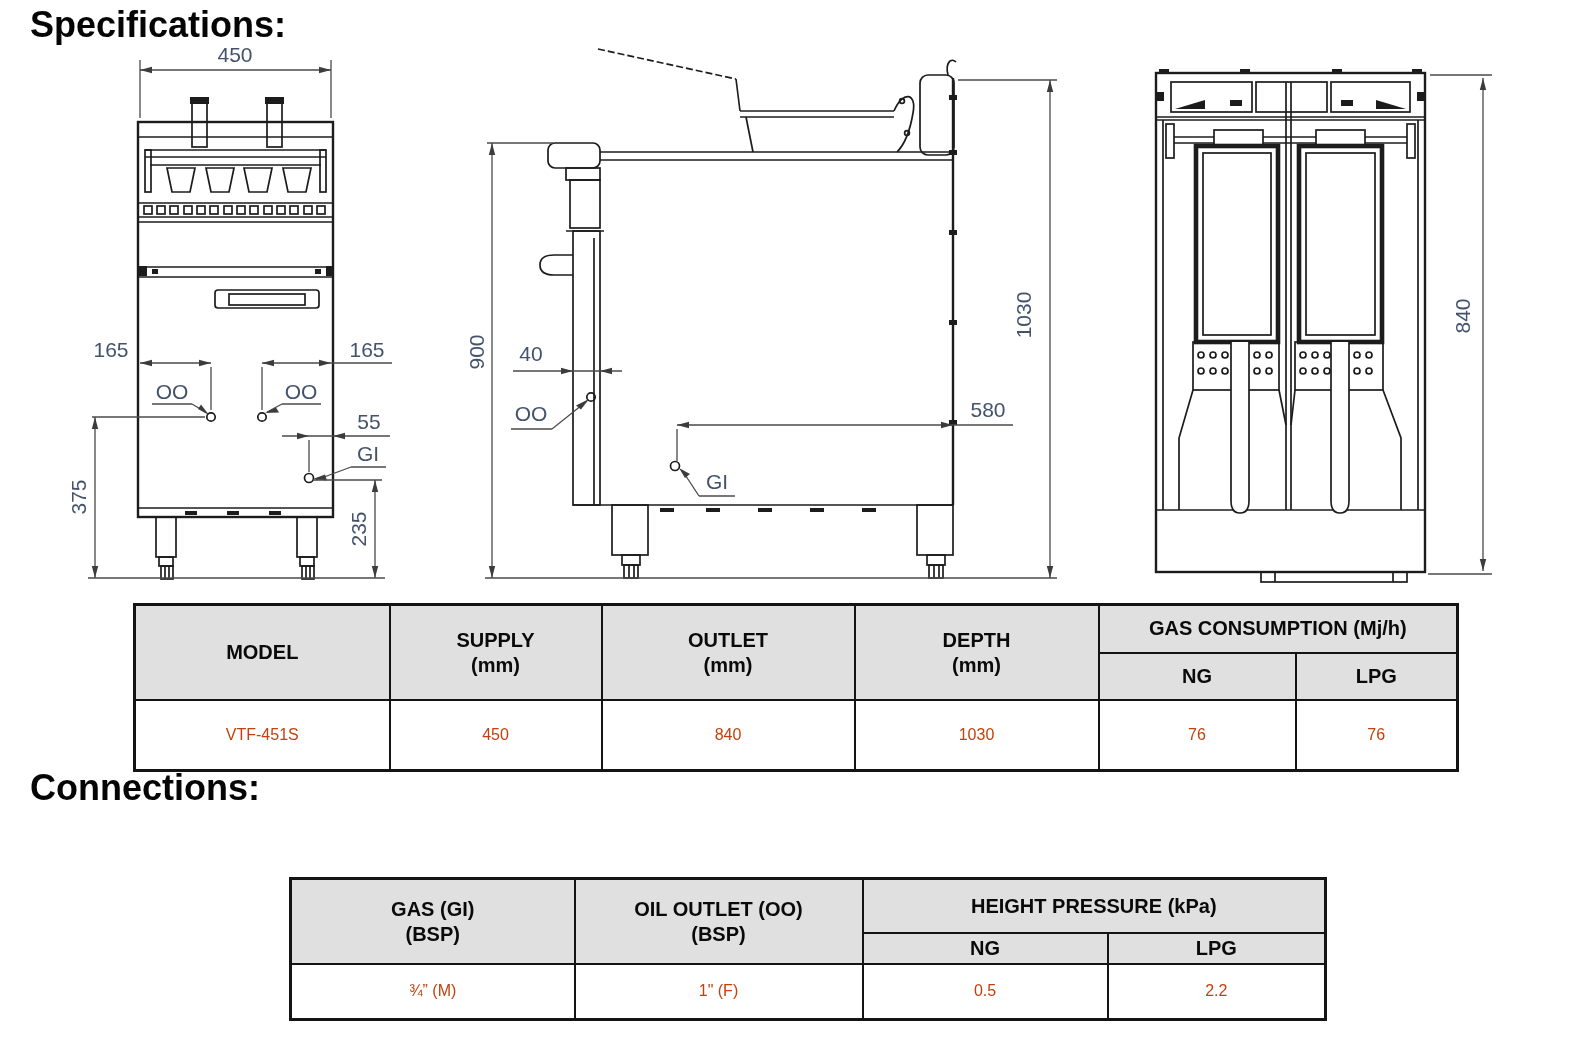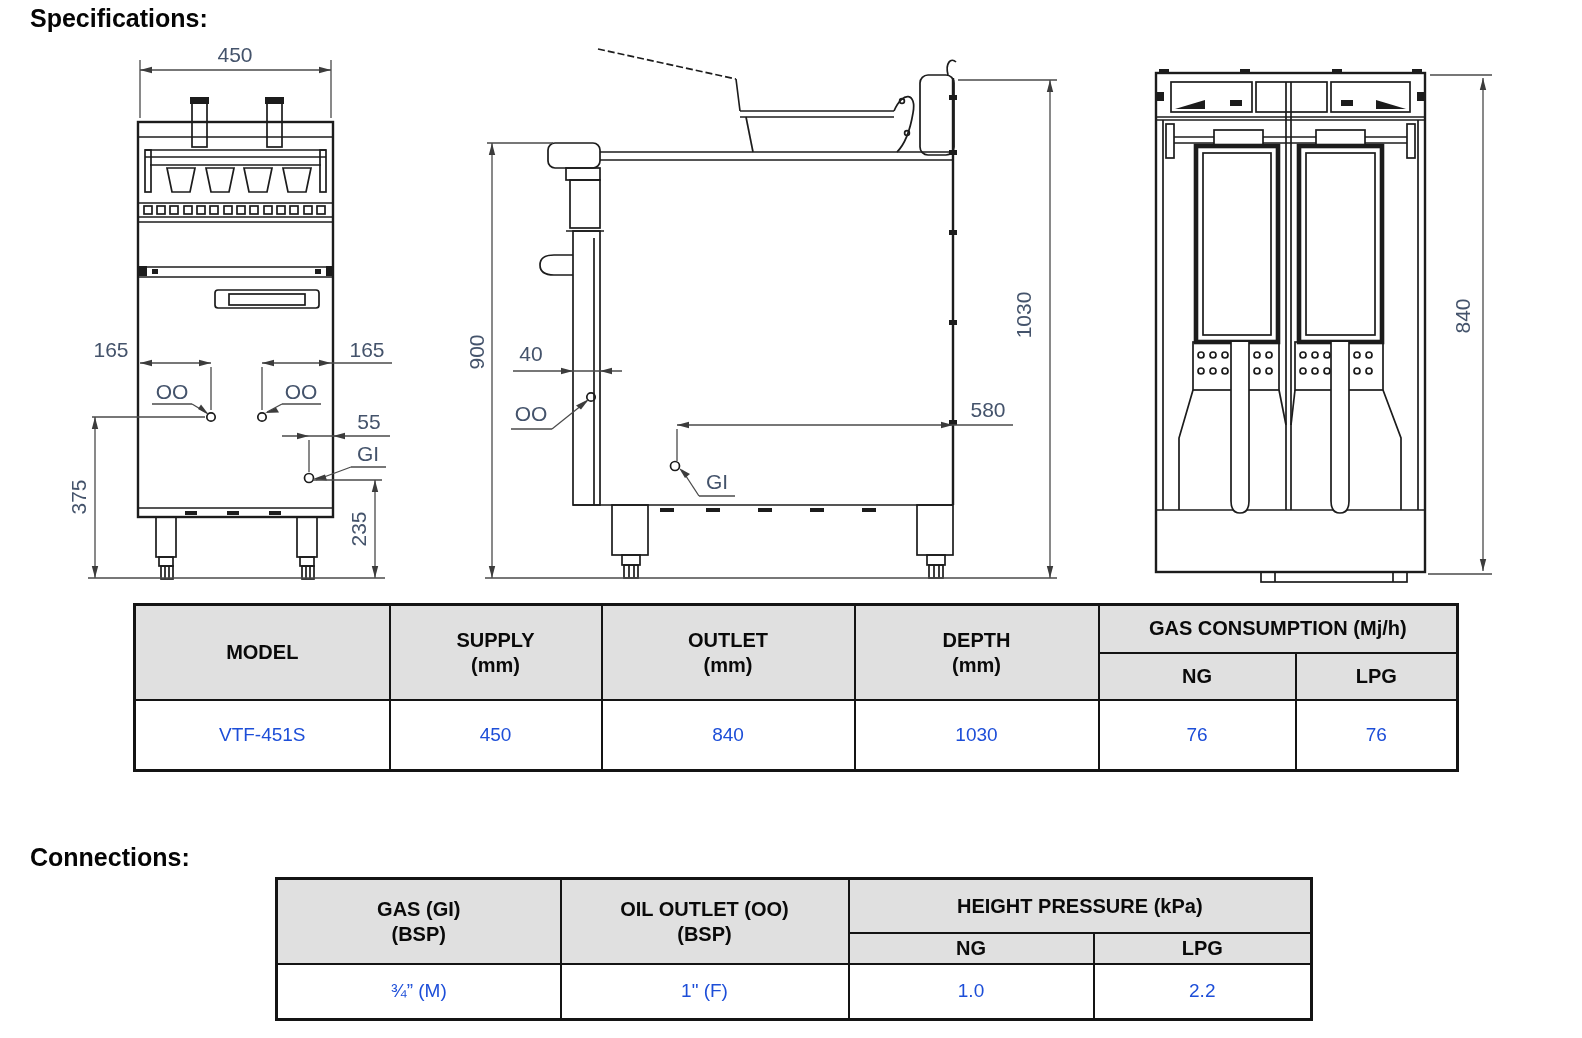--- a/index.html
+++ b/index.html
@@ -1,43 +1,43 @@
 <!DOCTYPE html>
 <html><head>
 <meta charset="utf-8">
 <style>
   html,body{margin:0;padding:0;}
   body{
     width:1582px;height:1038px;position:relative;background:#ffffff;
     font-family:"Liberation Sans",sans-serif;overflow:hidden;
   }
   .h1{
-    position:absolute;left:30px;font-weight:bold;font-size:25px;color:#050505;
+    position:absolute;left:30px;font-weight:bold;font-size:36px;color:#050505;
     letter-spacing:0px;
   }
   #spec-heading{top:4px;}
-  #conn-heading{top:843px;}
+  #conn-heading{top:767px;}
   svg{position:absolute;left:0;top:0;}
   
   .o{fill:none;stroke:#1c1c1c;stroke-width:1.7;}
   .o2{fill:none;stroke:#1c1c1c;stroke-width:2.4;}
   .o4{fill:none;stroke:#1c1c1c;stroke-width:4.6;}
   .ow{fill:#ffffff;stroke:#1c1c1c;stroke-width:1.7;}
   .fb{fill:#1c1c1c;stroke:none;}
   
   .d{fill:none;stroke:#4a4a4a;stroke-width:1.3;}
   .ar{fill:#3c3c3c;stroke:none;}
   .dim{fill:#44536b;font-size:21px;font-family:"Liberation Sans",sans-serif;text-anchor:middle;}
   
   table{position:absolute;border-collapse:collapse;table-layout:fixed;background:#fff;}
   #spec-table{left:133px;top:603px;width:1323px;}
-  #conn-table{left:275px;top:877px;width:1035px;}
+  #conn-table{left:289px;top:877px;width:1035px;}
   th,td{border:2px solid #141414;text-align:center;vertical-align:middle;padding:0;}
   th{background:#e0e0e0;font-weight:bold;font-size:20px;color:#0a0a0a;white-space:pre-line;line-height:1.25;}
-  td{font-size:19px;color:#1d4ed8;font-weight:normal;}
+  td{font-size:16px;color:#c2410c;font-weight:normal;}
   table{border:3px solid #141414;}
 </style>
 </head>
 <body>
 
 <div class="h1" id="spec-heading">Specifications:</div>
 
 <svg width="1582" height="600" viewBox="0 0 1582 600">
 
   <g>
@@ -392,17 +392,17 @@
 (BSP)</th>
     <th colspan="2">HEIGHT PRESSURE (kPa)</th>
   </tr>
   <tr style="height:30px">
     <th>NG</th>
     <th>LPG</th>
   </tr>
   <tr style="height:55px">
     <td>¾” (M)</td>
     <td>1" (F)</td>
-    <td>1.0</td>
+    <td>0.5</td>
     <td>2.2</td>
   </tr>
 </tbody>
   </table>
 
 </body></html>

